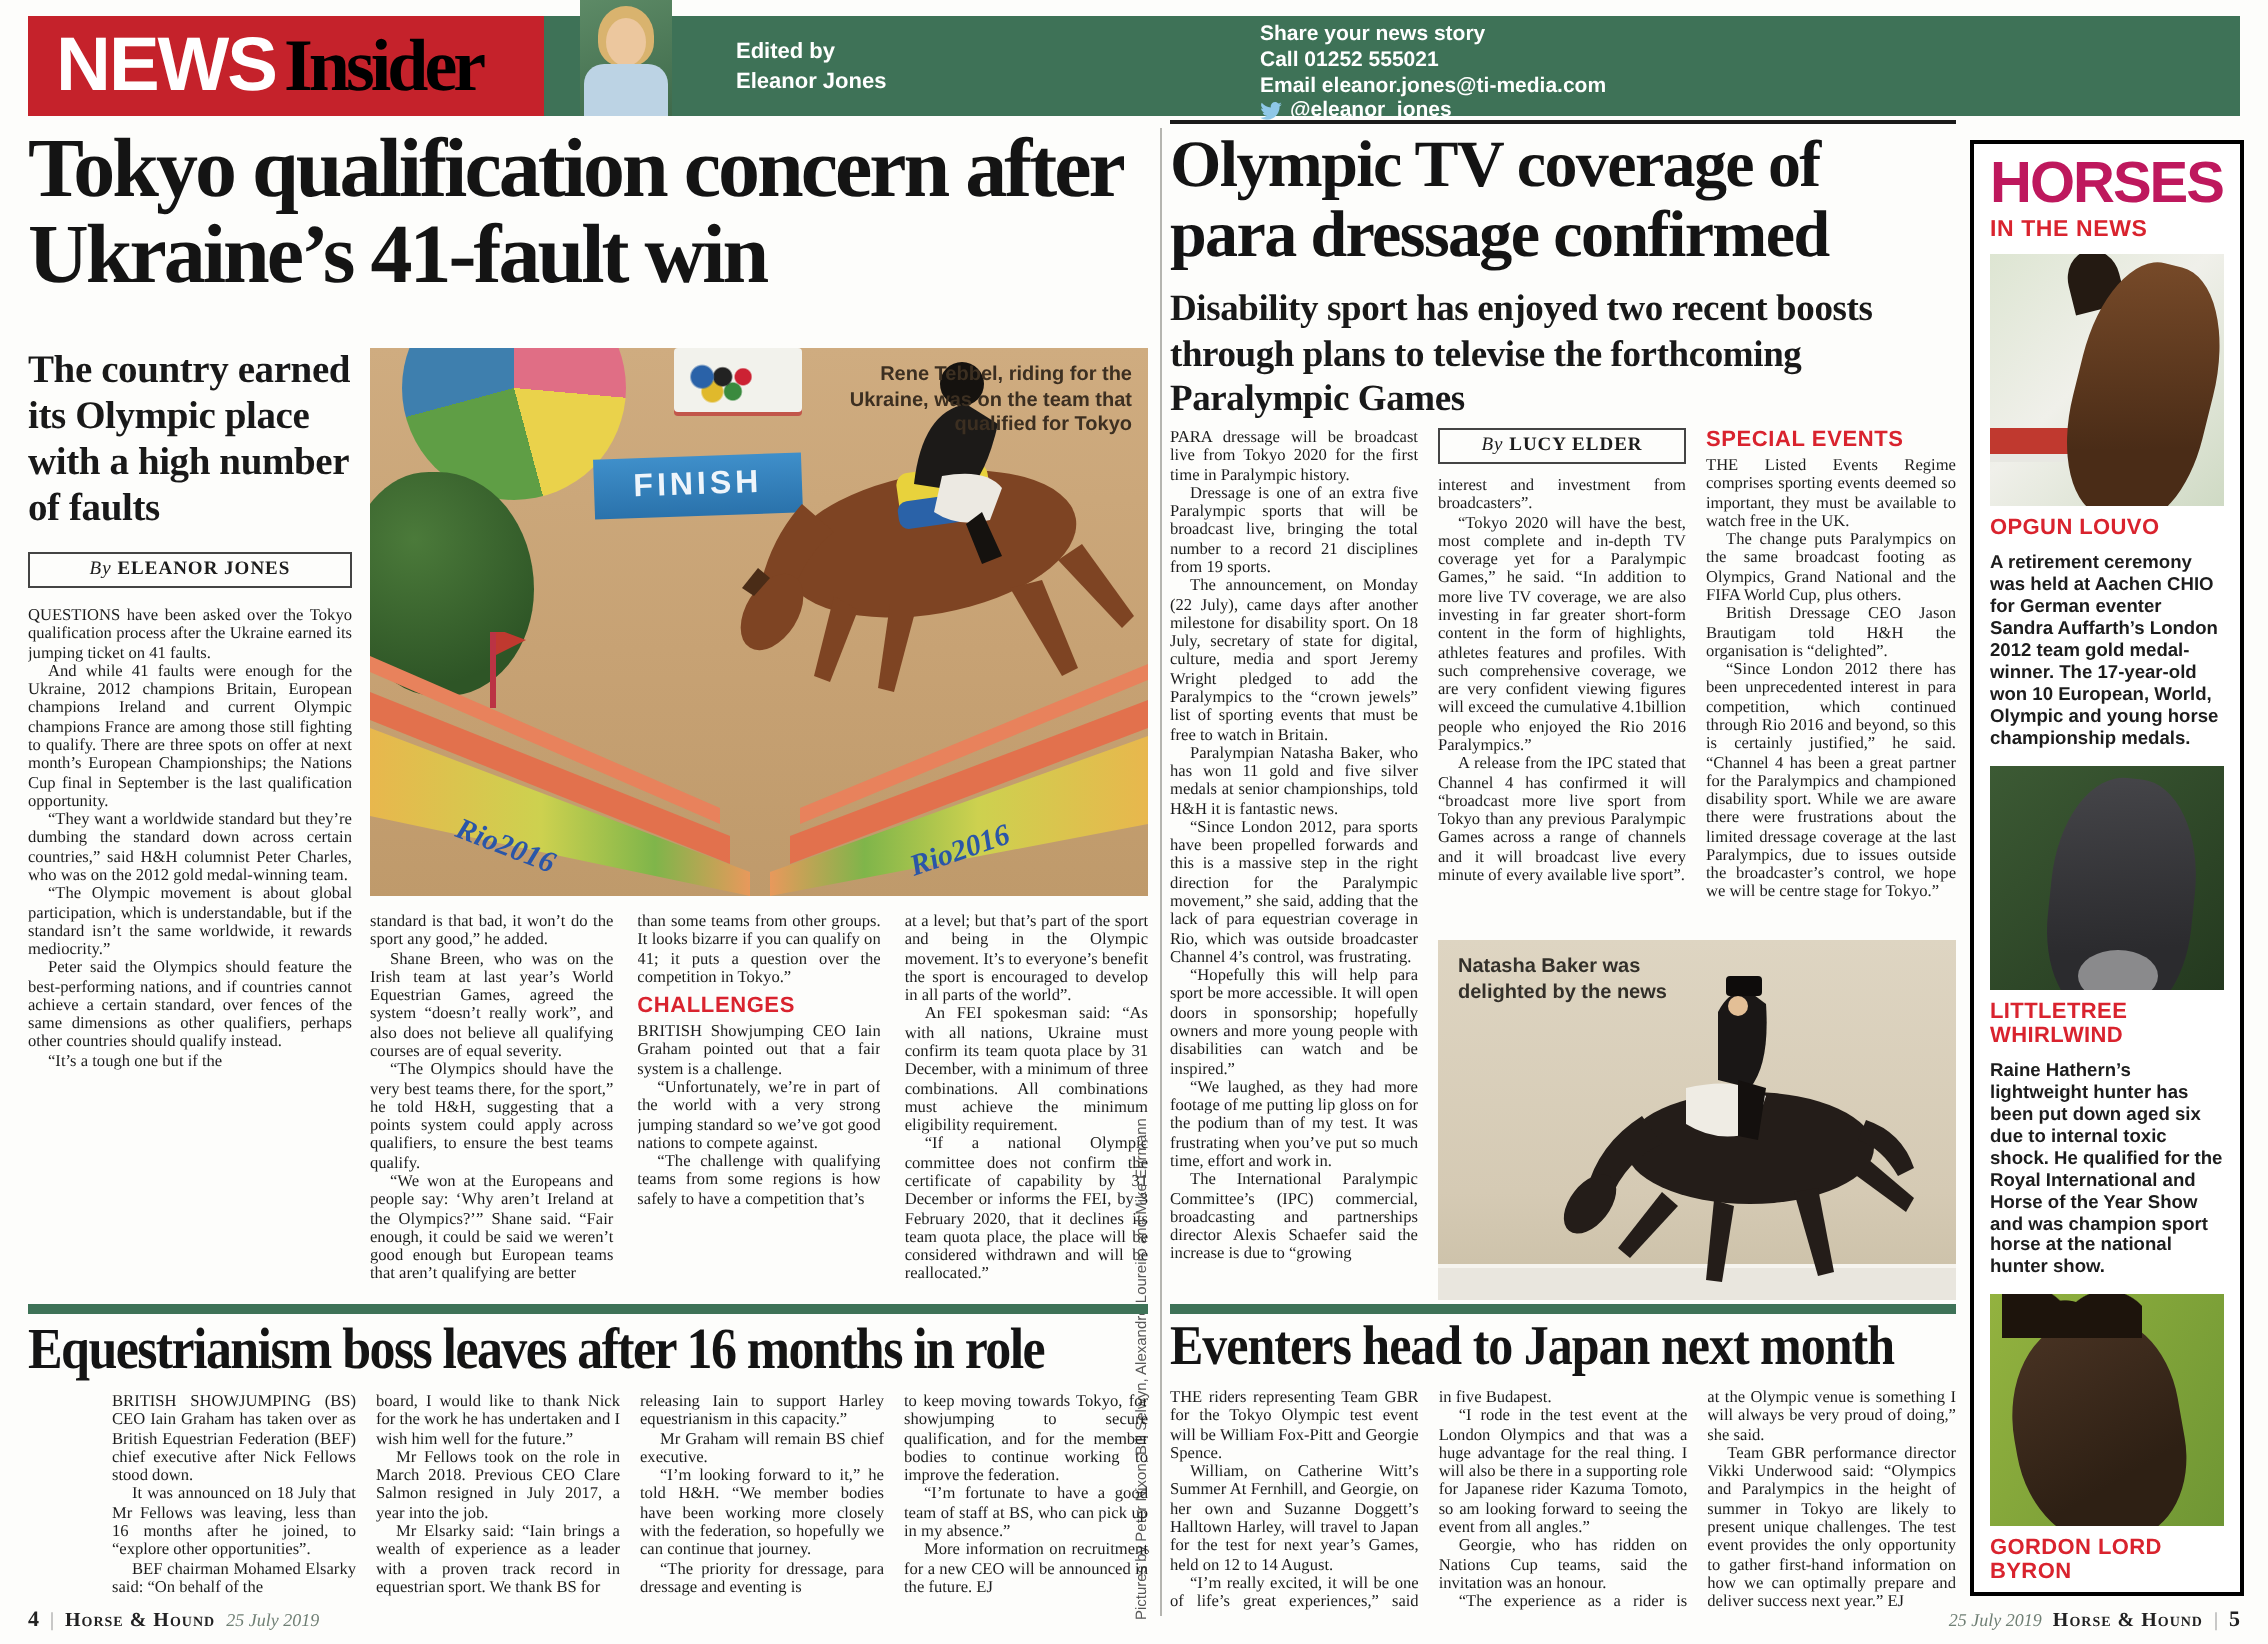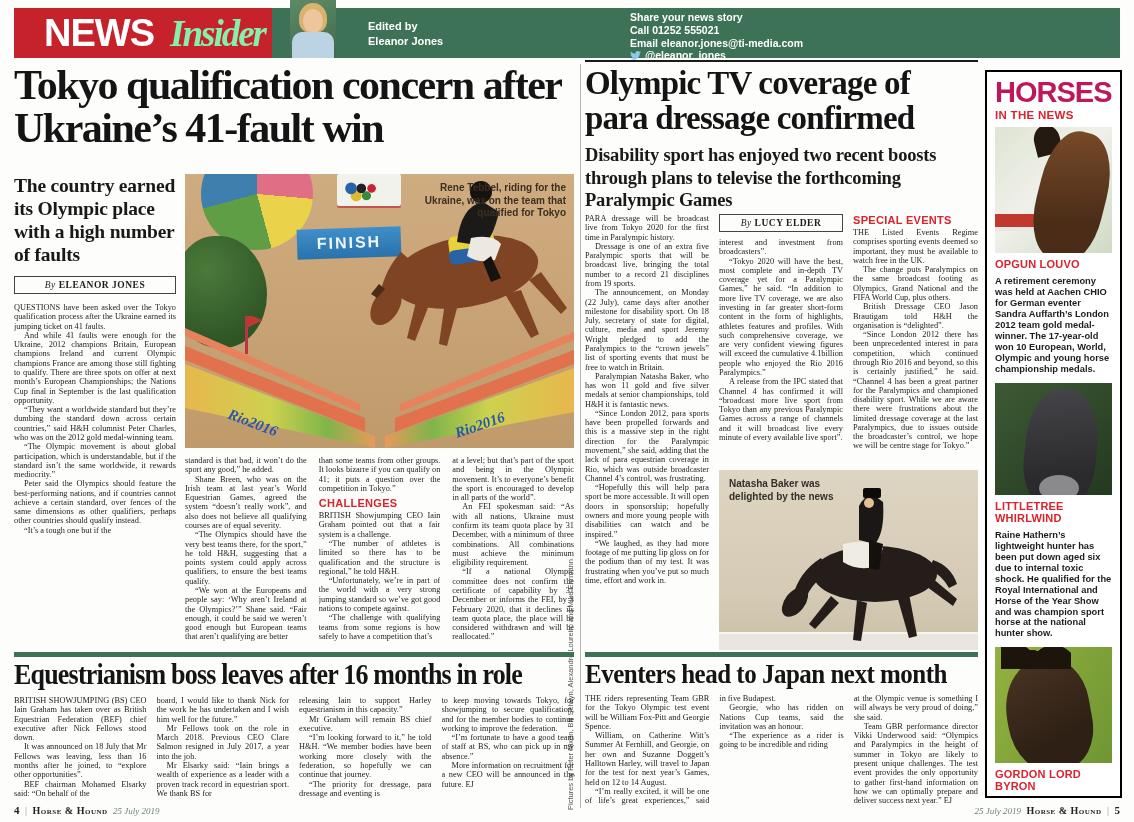--- a/index.html
+++ b/index.html
@@ -1,23 +1,23 @@
 <!DOCTYPE html>
 <html><head>
 <meta charset="utf-8">
 <style>
   html,body{margin:0;padding:0;background:#e8e8e4;}
   #page{position:relative;width:1134px;height:822px;background:#fdfdfb;overflow:hidden;
         font-family:"Liberation Serif","DejaVu Serif",serif;color:#1c1c1c;margin:0 auto;}
 
   
   .banner{position:absolute;left:14px;top:8px;width:1106px;height:50px;display:flex;}
-  .banner-red{width:258px;background:#c5222b;position:relative;display:flex;align-items:center;padding-left:30px;box-sizing:border-box;}
+  .banner-red{width:258px;background:#c5222b;position:relative;display:flex;align-items:center;padding-left:14px;box-sizing:border-box;}
   .brand-news{font-family:"Liberation Sans",sans-serif;font-weight:900;font-size:38px;color:#fff;letter-spacing:-1px;}
-  .brand-script{font-family:"Liberation Serif",serif;font-style:italic;font-weight:bold;font-size:37px;color:#86efac;margin-left:16px;letter-spacing:-2px;}
+  .brand-script{font-family:"Liberation Serif",serif;font-weight:bold;font-size:37px;color:#000000;margin-left:4px;letter-spacing:-2px;}
   .banner-green{flex:1;background:#3e7257;position:relative;color:#fff;font-family:"Liberation Sans",sans-serif;}
   .editor-photo{position:absolute;left:18px;top:-8px;width:46px;height:58px;background:linear-gradient(160deg,#5d8a66,#3f6a4b);overflow:hidden;}
   .ed-hair{position:absolute;left:9px;top:3px;width:28px;height:30px;border-radius:50% 50% 40% 40%;background:#d9b36e;}
   .ed-face{position:absolute;left:13px;top:9px;width:20px;height:24px;border-radius:50%;background:#ecc79e;}
   .ed-shirt{position:absolute;left:2px;top:32px;width:42px;height:26px;border-radius:10px 10px 0 0;background:#bcd3e4;}
   .edited-by{position:absolute;left:76px;top:11px;font-size:11px;font-weight:bold;line-height:1.35;margin-left:20px;}
   .share{position:absolute;left:358px;top:3px;font-size:10.5px;font-weight:bold;line-height:1.22;}
   .tw-row{display:flex;align-items:center;gap:4px;}
   .tw-bird{width:11px;height:9px;}
 
@@ -58,21 +58,21 @@
               font:bold 10px/1.25 "Liberation Sans",sans-serif;color:#3c2f21;}
   .lead-cols{position:absolute;left:185px;top:456px;width:389px;height:192px;display:flex;gap:12px;}
   .lead-cols .col{flex:1;}
 
   .credit-vert{position:absolute;left:566px;top:452px;height:358px;writing-mode:vertical-rl;
                transform:rotate(180deg);font:7.5px "Liberation Sans",sans-serif;color:#555;}
 
   
   .boss{position:absolute;left:14px;top:652px;width:560px;}
   .boss h2{font-size:26px;letter-spacing:-0.8px;margin:3px 0 6px;transform:scaleY(1.12);transform-origin:left center;}
-  .boss-cols{display:flex;gap:10px;height:112px;}
+  .boss-cols{display:flex;gap:10px;height:112px;margin-left:42px;}
   .boss-cols .col{flex:1;}
 
   
   .vline{position:absolute;left:580px;top:64px;height:744px;border-left:1px solid #b5b5b0;}
   .midrule{position:absolute;left:585px;top:60px;width:393px;border-top:2px solid #1a1a1a;}
   .tv-head{position:absolute;left:585px;top:66px;width:393px;}
   .tv-head h1{font-size:33px;line-height:1.05;letter-spacing:-0.8px;}
   .tv-stand{margin-top:9px;font-size:18.5px;line-height:1.22;font-weight:bold;letter-spacing:-0.2px;color:#191919;}
   .tv-cols{position:absolute;left:585px;top:214px;width:393px;height:436px;}
   .tv-c1{position:absolute;left:0;top:0;width:124px;height:436px;}
@@ -234,21 +234,20 @@
         <p>“The Olympics should have the very best teams there, for the sport,” he told H&amp;H, suggesting that a points system could apply across qualifiers, to ensure the best teams qualify.</p>
         <p>“We won at the Europeans and people say: ‘Why aren’t Ireland at the Olympics?’” Shane said. “Fair enough, it could be said we weren’t good enough but European teams that aren’t qualifying are better</p>
       </div>
     <div class="col">
       <div class="bodytext">
           <p>than some teams from other groups. It looks bizarre if you can qualify on 41; it puts a question over the competition in Tokyo.”</p>
         </div>
       <div class="subhead">CHALLENGES</div>
       <div class="bodytext">
           <p>BRITISH Showjumping CEO Iain Graham pointed out that a fair system is a challenge.</p>
-          <p>“The number of athletes is limited so there has to be qualification and the structure is regional,” he told H&amp;H.</p>
           <p>“Unfortunately, we’re in part of the world with a very strong jumping standard so we’ve got good nations to compete against.</p>
           <p>“The challenge with qualifying teams from some regions is how safely to have a competition that’s</p>
         </div>
     </div>
     <div class="col bodytext">
         <p>at a level; but that’s part of the sport and being in the Olympic movement. It’s to everyone’s benefit the sport is encouraged to develop in all parts of the world”.</p>
         <p>An FEI spokesman said: “As with all nations, Ukraine must confirm its team quota place by 31 December, with a minimum of three combinations. All combinations must achieve the minimum eligibility requirement.</p>
         <p>“If a national Olympic committee does not confirm the certificate of capability by 31 December or informs the FEI, by 3 February 2020, that it declines its team quota place, the place will be considered withdrawn and will be reallocated.”</p>
       </div>
   </div>
@@ -293,20 +292,21 @@
 
   <div class="tv-cols">
     <div class="tv-c1 bodytext">
         <p>PARA dressage will be broadcast live from Tokyo 2020 for the first time in Paralympic history.</p>
         <p>Dressage is one of an extra five Paralympic sports that will be broadcast live, bringing the total number to a record 21 disciplines from 19 sports.</p>
         <p>The announcement, on Monday (22 July), came days after another milestone for disability sport. On 18 July, secretary of state for digital, culture, media and sport Jeremy Wright pledged to add the Paralympics to the “crown jewels” list of sporting events that must be free to watch in Britain.</p>
         <p>Paralympian Natasha Baker, who has won 11 gold and five silver medals at senior championships, told H&amp;H it is fantastic news.</p>
         <p>“Since London 2012, para sports have been propelled forwards and this is a massive step in the right direction for the Paralympic movement,” she said, adding that the lack of para equestrian coverage in Rio, which was outside broadcaster Channel 4’s control, was frustrating.</p>
         <p>“Hopefully this will help para sport be more accessible. It will open doors in sponsorship; hopefully owners and more young people with disabilities can watch and be inspired.”</p>
         <p>“We laughed, as they had more footage of me putting lip gloss on for the podium than of my test. It was frustrating when you’ve put so much time, effort and work in.</p>
+        <p>The International Paralympic Committee’s (IPC) commercial, broadcasting and partnerships director Alexis Schaefer said the increase is due to “growing</p>
       </div>
     <div class="tv-c2">
       <div class="byline-box" style="margin-top:0;margin-bottom:6px;">
         <span class="by">By</span>
         <b>LUCY ELDER</b>
       </div>
       <div class="bodytext" style="height:208px;font-family:Liberation Serif, serif;">
           <p>interest and investment from broadcasters”.</p>
           <p>“Tokyo 2020 will have the best, most complete and in-depth TV coverage yet for a Paralympic Games,” he said. “In addition to more live TV coverage, we are also investing in far greater short-form content in the form of highlights, athletes features and profiles. With such comprehensive coverage, we are very confident viewing figures will exceed the cumulative 4.1billion people who enjoyed the Rio 2016 Paralympics.”</p>
           <p>A release from the IPC stated that Channel 4 has confirmed it will “broadcast more live sport from Tokyo than any previous Paralympic Games across a range of channels and it will broadcast live every minute of every available live sport”.</p>
@@ -349,20 +349,21 @@
     <div class="greenbar"></div>
     <h2>Eventers head to Japan next month</h2>
     <div class="ev-cols">
       <div class="col bodytext">
           <p>THE riders representing Team GBR for the Tokyo Olympic test event will be William Fox-Pitt and Georgie Spence.</p>
           <p>William, on Catherine Witt’s Summer At Fernhill, and Georgie, on her own and Suzanne Doggett’s Halltown Harley, will travel to Japan for the test for next year’s Games, held on 12 to 14 August.</p>
           <p>“I’m really excited, it will be one of life’s great experiences,” said William, who has competed</p>
         </div>
       <div class="col bodytext">
           <p>in five Budapest.</p>
+          <p>“I rode in the test event at the London Olympics and that was a huge advantage for the real thing. I will also be there in a supporting role for Japanese rider Kazuma Tomoto, so am looking forward to seeing the event from all angles.”</p>
           <p>Georgie, who has ridden on Nations Cup teams, said the invitation was an honour.</p>
           <p>“The experience as a rider is going to be incredible and riding</p>
         </div>
       <div class="col bodytext">
           <p>at the Olympic venue is something I will always be very proud of doing,” she said.</p>
           <p>Team GBR performance director Vikki Underwood said: “Olympics and Paralympics in the height of summer in Tokyo are likely to present unique challenges. The test event provides the only opportunity to gather first-hand information on how we can optimally prepare and deliver success next year.” EJ</p>
         </div>
     </div>
   </section>
 

